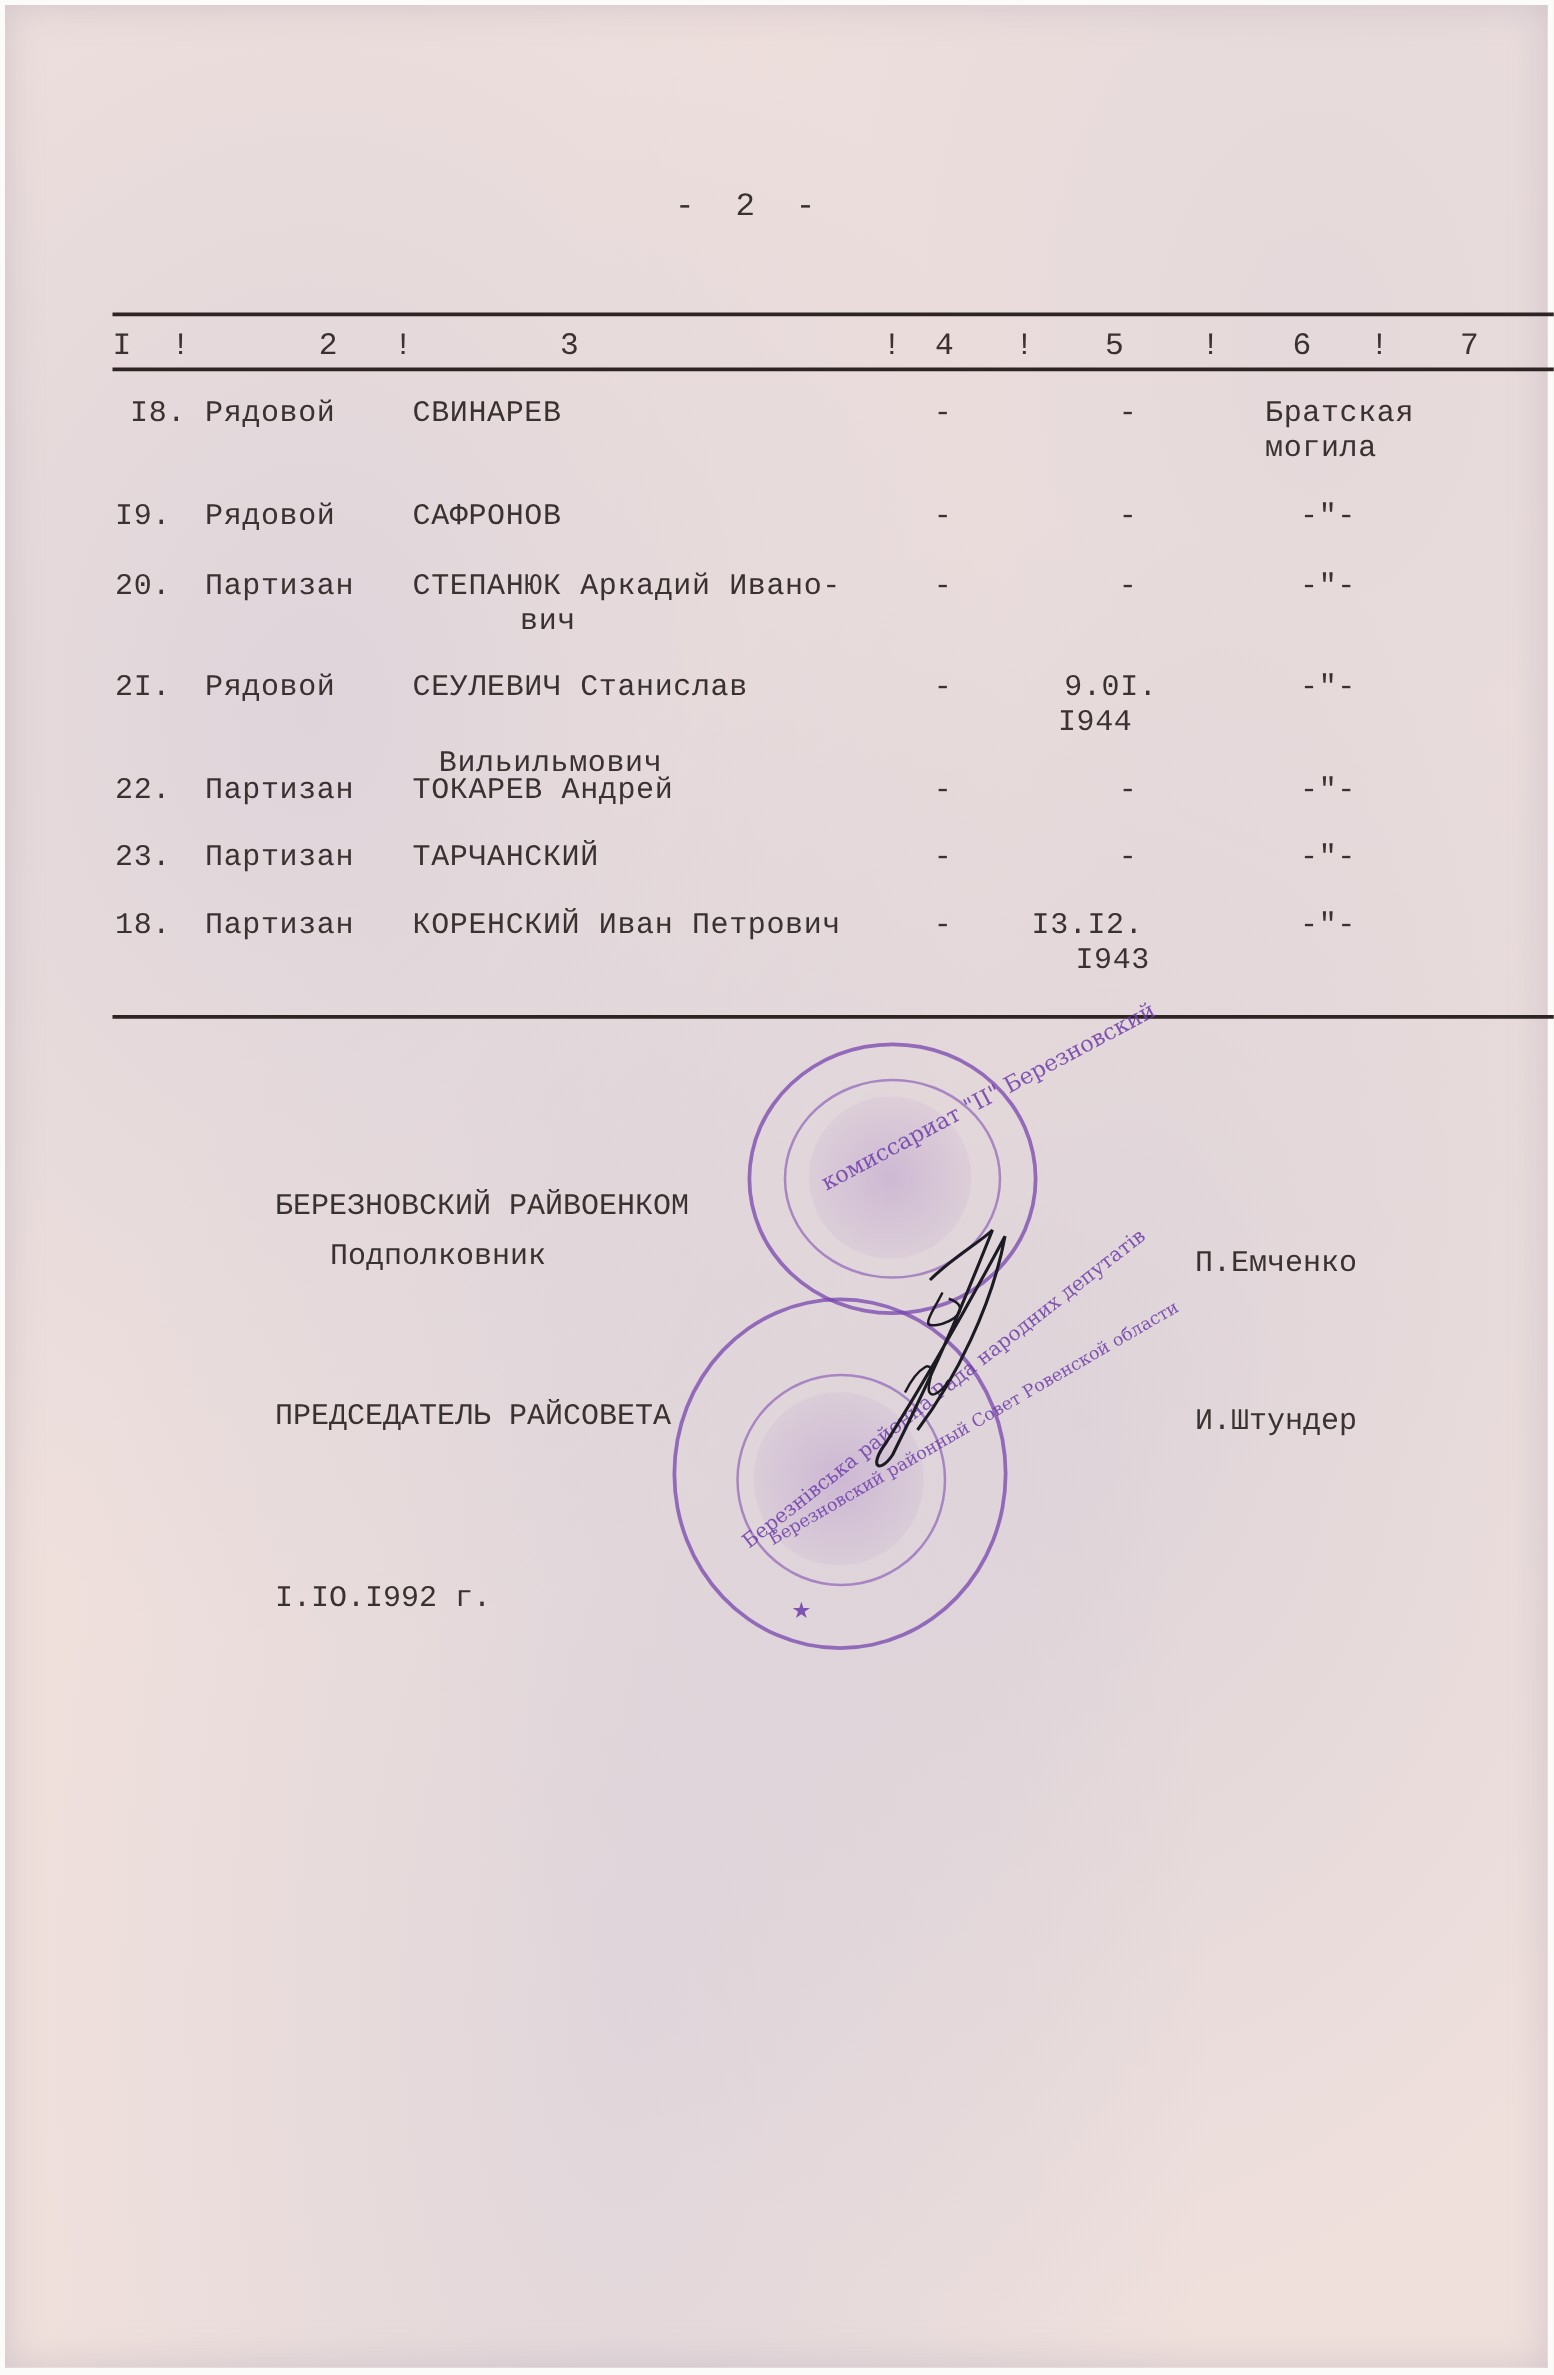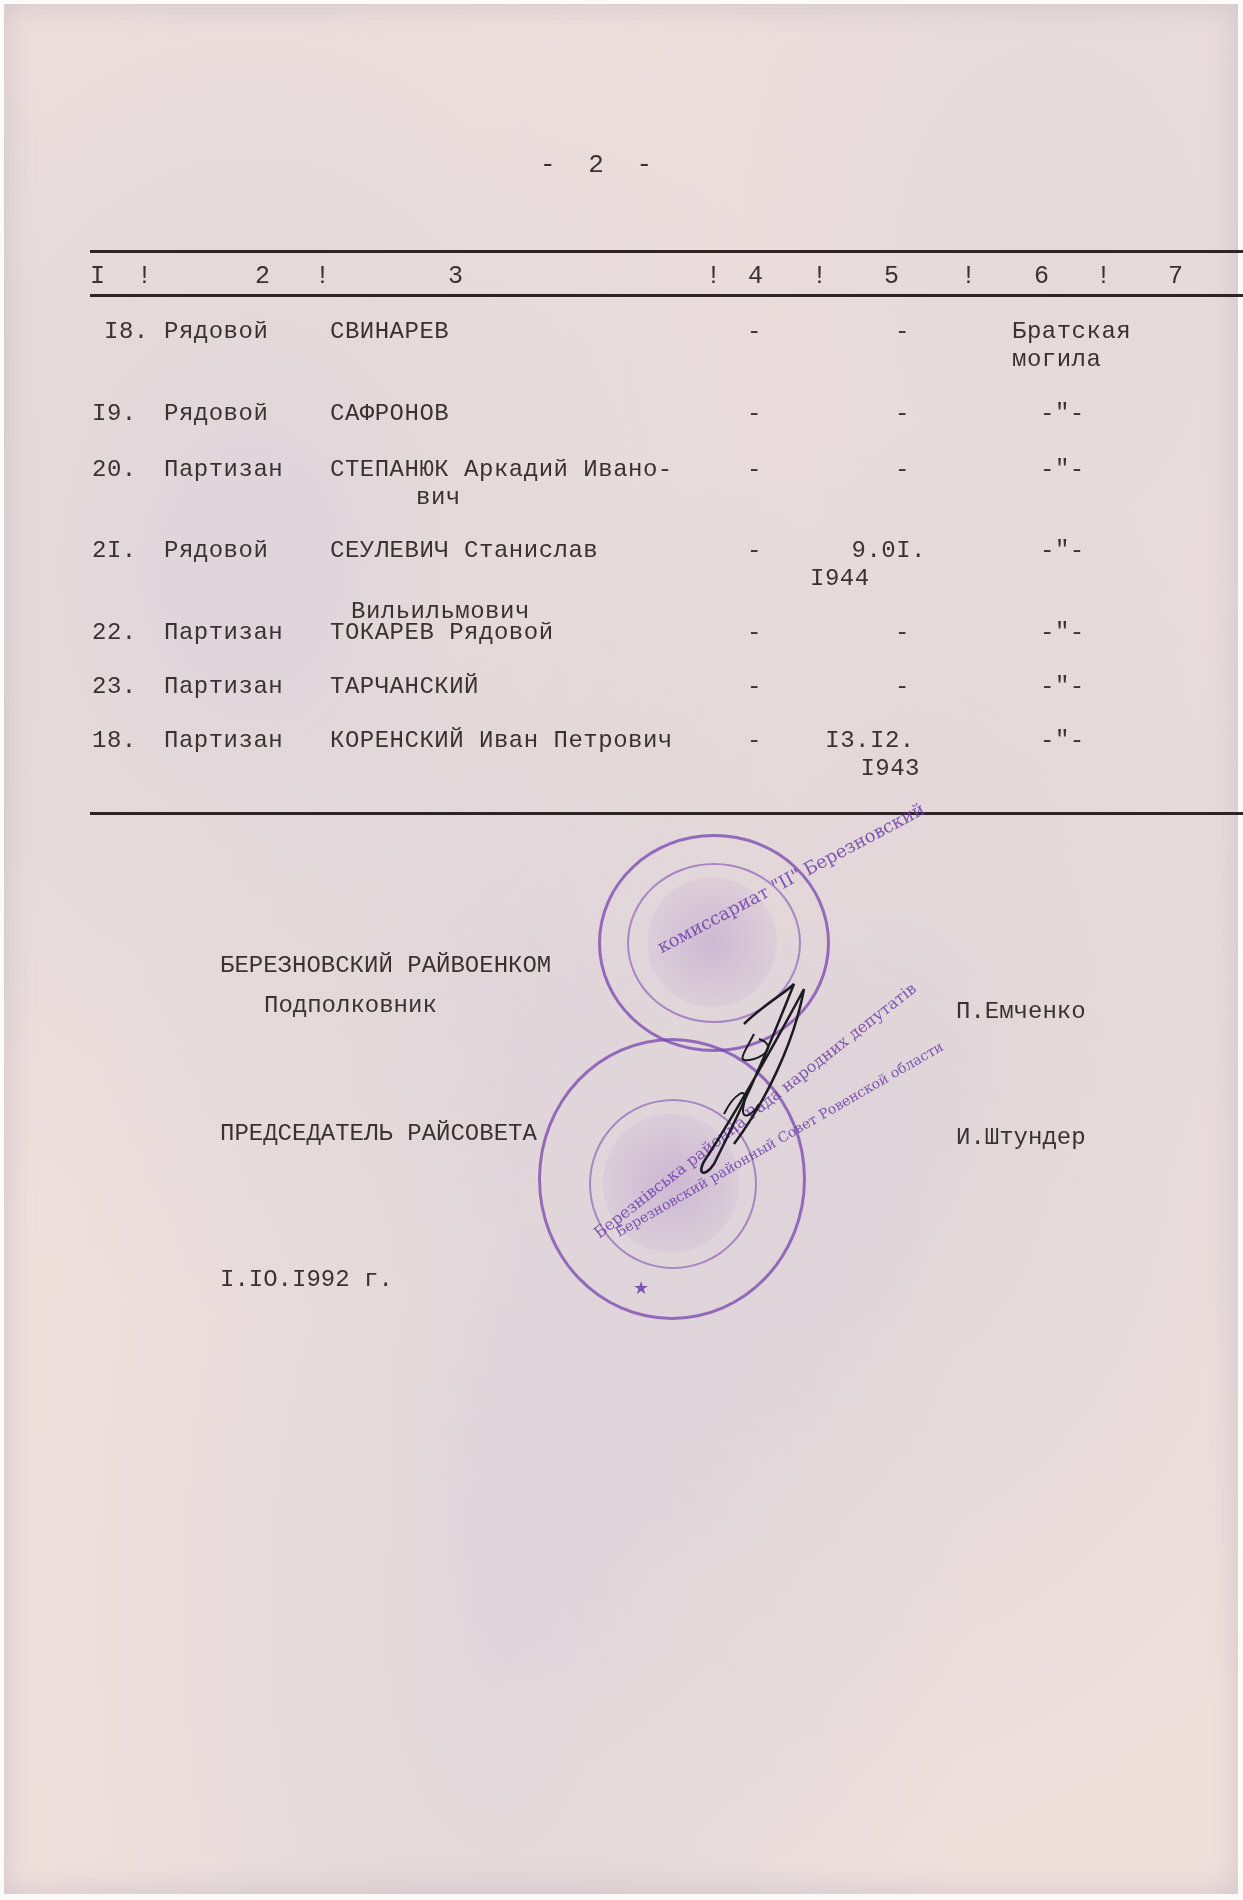--- a/index.html
+++ b/index.html
@@ -95,28 +95,28 @@
     <span class="c6" style="left:1000px;">-"-</span>
   </div>
 
   <div class="row txt" style="top:533px;">
     <span class="c1">2I.</span>
     <span class="c2">Рядовой</span>
     <span class="c3">СЕУЛЕВИЧ Станислав</span>
     <span class="c3b" style="top:28px;">Вильильмович</span>
     <span class="c4">-</span>
     <span class="c5" style="left:826px;">9.0I.</span>
-    <span class="c5" style="left:806px; top:28px; text-align:left;">I944</span>
+    <span class="c5" style="left:806px; top:28px; text-align:right;">I944</span>
     <span class="c6" style="left:1000px;">-"-</span>
   </div>
 
   <div class="row txt" style="top:615px;">
     <span class="c1">22.</span>
     <span class="c2">Партизан</span>
-    <span class="c3">ТОКАРЕВ  Рядовой</span>
+    <span class="c3">ТОКАРЕВ  Андрей</span>
     <span class="c4">-</span>
     <span class="c5">-</span>
     <span class="c6" style="left:1000px;">-"-</span>
   </div>
 
   <div class="row txt" style="top:669px;">
     <span class="c1">23.</span>
     <span class="c2">Партизан</span>
     <span class="c3">ТАРЧАНСКИЙ</span>
     <span class="c4">-</span>

